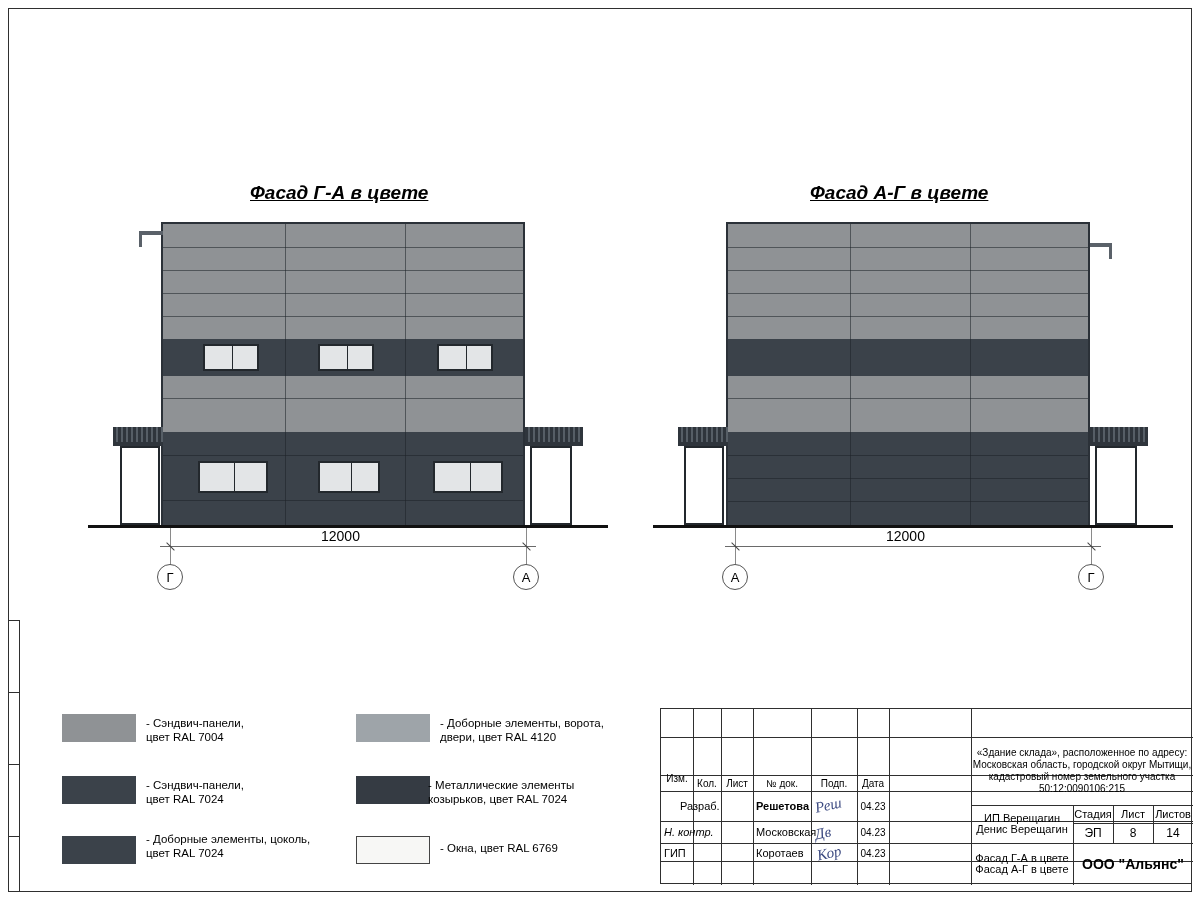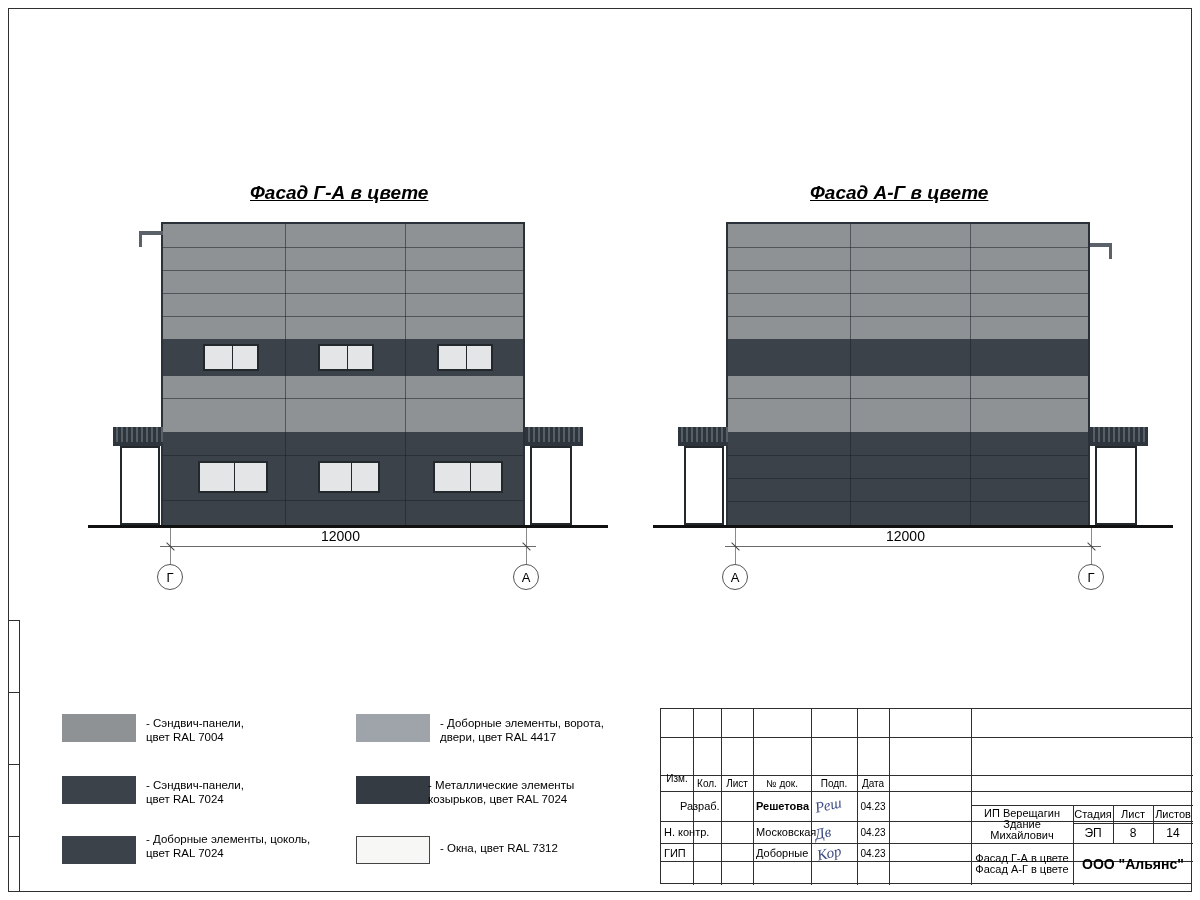--- a/index.html
+++ b/index.html
@@ -341,28 +341,28 @@
   <div class="legend-swatch" style="left:62px; top:776px; background:#3b424a;"></div>
   <div class="legend-text" style="left:146px; top:778px;">- Сэндвич-панели,
 цвет RAL 7024</div>
 
   <div class="legend-swatch" style="left:62px; top:836px; background:#3b424a;"></div>
   <div class="legend-text" style="left:146px; top:832px;">- Доборные элементы, цоколь,
 цвет RAL 7024</div>
 
   <div class="legend-swatch" style="left:356px; top:714px; background:#9ea4a9;"></div>
   <div class="legend-text" style="left:440px; top:716px;">- Доборные элементы, ворота,
-двери, цвет RAL 4417</div>
+двери, цвет RAL 4120</div>
 
   <div class="legend-swatch" style="left:356px; top:776px; background:#353b43;"></div>
   <div class="legend-text" style="left:428px; top:778px;">- Металлические элементы
 козырьков, цвет RAL 7024</div>
 
   <div class="legend-swatch" style="left:356px; top:836px; background:#f7f7f5; border:1px solid #444;"></div>
-  <div class="legend-text" style="left:440px; top:841px;">- Окна, цвет RAL 7312</div>
+  <div class="legend-text" style="left:440px; top:841px;">- Окна, цвет RAL 6769</div>
 
   <div class="stamp">
 
     <div class="l hl" style="left:0; top:28px; width:532px;"></div>
     <div class="l hl" style="left:0; top:66px; width:532px;"></div>
     <div class="l hl" style="left:0; top:82px; width:532px;"></div>
     <div class="l hl" style="left:0; top:112px; width:532px;"></div>
     <div class="l hl" style="left:0; top:134px; width:532px;"></div>
     <div class="l hl" style="left:0; top:152px; width:532px;"></div>
     <div class="l hl" style="left:310px; top:96px; width:222px;"></div>
@@ -372,46 +372,49 @@
     <div class="l vl" style="left:92px; top:0; height:176px;"></div>
     <div class="l vl" style="left:150px; top:0; height:176px;"></div>
     <div class="l vl" style="left:196px; top:0; height:176px;"></div>
     <div class="l vl" style="left:228px; top:0; height:176px;"></div>
     <div class="l vl" style="left:310px; top:0; height:176px;"></div>
     <div class="l vl" style="left:412px; top:96px; height:80px;"></div>
     <div class="l vl" style="left:452px; top:96px; height:38px;"></div>
     <div class="l vl" style="left:492px; top:96px; height:38px;"></div>
 
 
+    <div class="cell c10" style="left:310px; top:28px; width:222px; height:68px; line-height:12px;">«Здание склада», расположенное по адресу:
+Московская область, городской округ Мытищи,
+кадастровый номер земельного участка 50:12:0090106:215</div>
 
     <div class="cell c10" style="left:0;   top:61px; width:32px; height:16px;">Изм.</div>
     <div class="cell c10" style="left:32px;top:66px; width:28px; height:16px;">Кол.</div>
     <div class="cell c10" style="left:60px;top:66px; width:32px; height:16px;">Лист</div>
     <div class="cell c10" style="left:92px;top:66px; width:58px; height:16px;">№ док.</div>
     <div class="cell c10" style="left:150px;top:66px;width:46px; height:16px;">Подп.</div>
     <div class="cell c10" style="left:196px;top:66px;width:32px; height:16px;">Дата</div>
 
     <div class="cell left c11" style="left:16px;   top:82px; width:92px; height:30px;">Разраб.</div>
     <div class="cell left c11" style="left:92px; top:82px; width:104px; height:30px;font-weight:bold;">Решетова</div>
     <div class="cell c10" style="left:196px;top:82px; width:32px; height:30px;">04.23</div>
 
-    <div class="cell left c11" style="left:0;   top:112px; width:92px; height:22px;">Н. контр.</div>
+    <div class="cell left c11" style="left:0;   top:112px; width:92px; height:22px;font-style:italic;">Н. контр.</div>
     <div class="cell left c11" style="left:92px; top:112px; width:104px; height:22px;">Московская</div>
     <div class="cell c10" style="left:196px;top:112px; width:32px; height:22px;">04.23</div>
 
     <div class="cell left c11" style="left:0;   top:134px; width:92px; height:20px;">ГИП</div>
-    <div class="cell left c11" style="left:92px; top:134px; width:104px; height:20px;">Доборные</div>
+    <div class="cell left c11" style="left:92px; top:134px; width:104px; height:20px;">Коротаев</div>
     <div class="cell c10" style="left:196px;top:134px; width:32px; height:20px;">04.23</div>
 
     <div class="sig" style="left:154px; top:88px;">Реш</div>
     <div class="sig" style="left:154px; top:116px;">Дв</div>
     <div class="sig" style="left:156px; top:136px;">Кор</div>
 
     <div class="cell c12" style="left:310px; top:96px; width:222px; height:0;"></div>
-    <div class="cell c11" style="left:310px; top:96px; width:102px; height:38px;">ИП Верещагин Здание Михайлович</div>
+    <div class="cell c11" style="left:310px; top:96px; width:102px; height:38px;">ИП Верещагин Денис Верещагин</div>
 
     <div class="cell c11" style="left:412px; top:96px; width:40px; height:18px;">Стадия</div>
     <div class="cell c11" style="left:452px; top:96px; width:40px; height:18px;">Лист</div>
     <div class="cell c11" style="left:492px; top:96px; width:40px; height:18px;">Листов</div>
 
     <div class="l hl" style="left:412px; top:114px; width:120px;"></div>
 
     <div class="cell c12" style="left:412px; top:114px; width:40px; height:20px;">ЭП</div>
     <div class="cell c12" style="left:452px; top:114px; width:40px; height:20px;">8</div>
     <div class="cell c12" style="left:492px; top:114px; width:40px; height:20px;">14</div>

